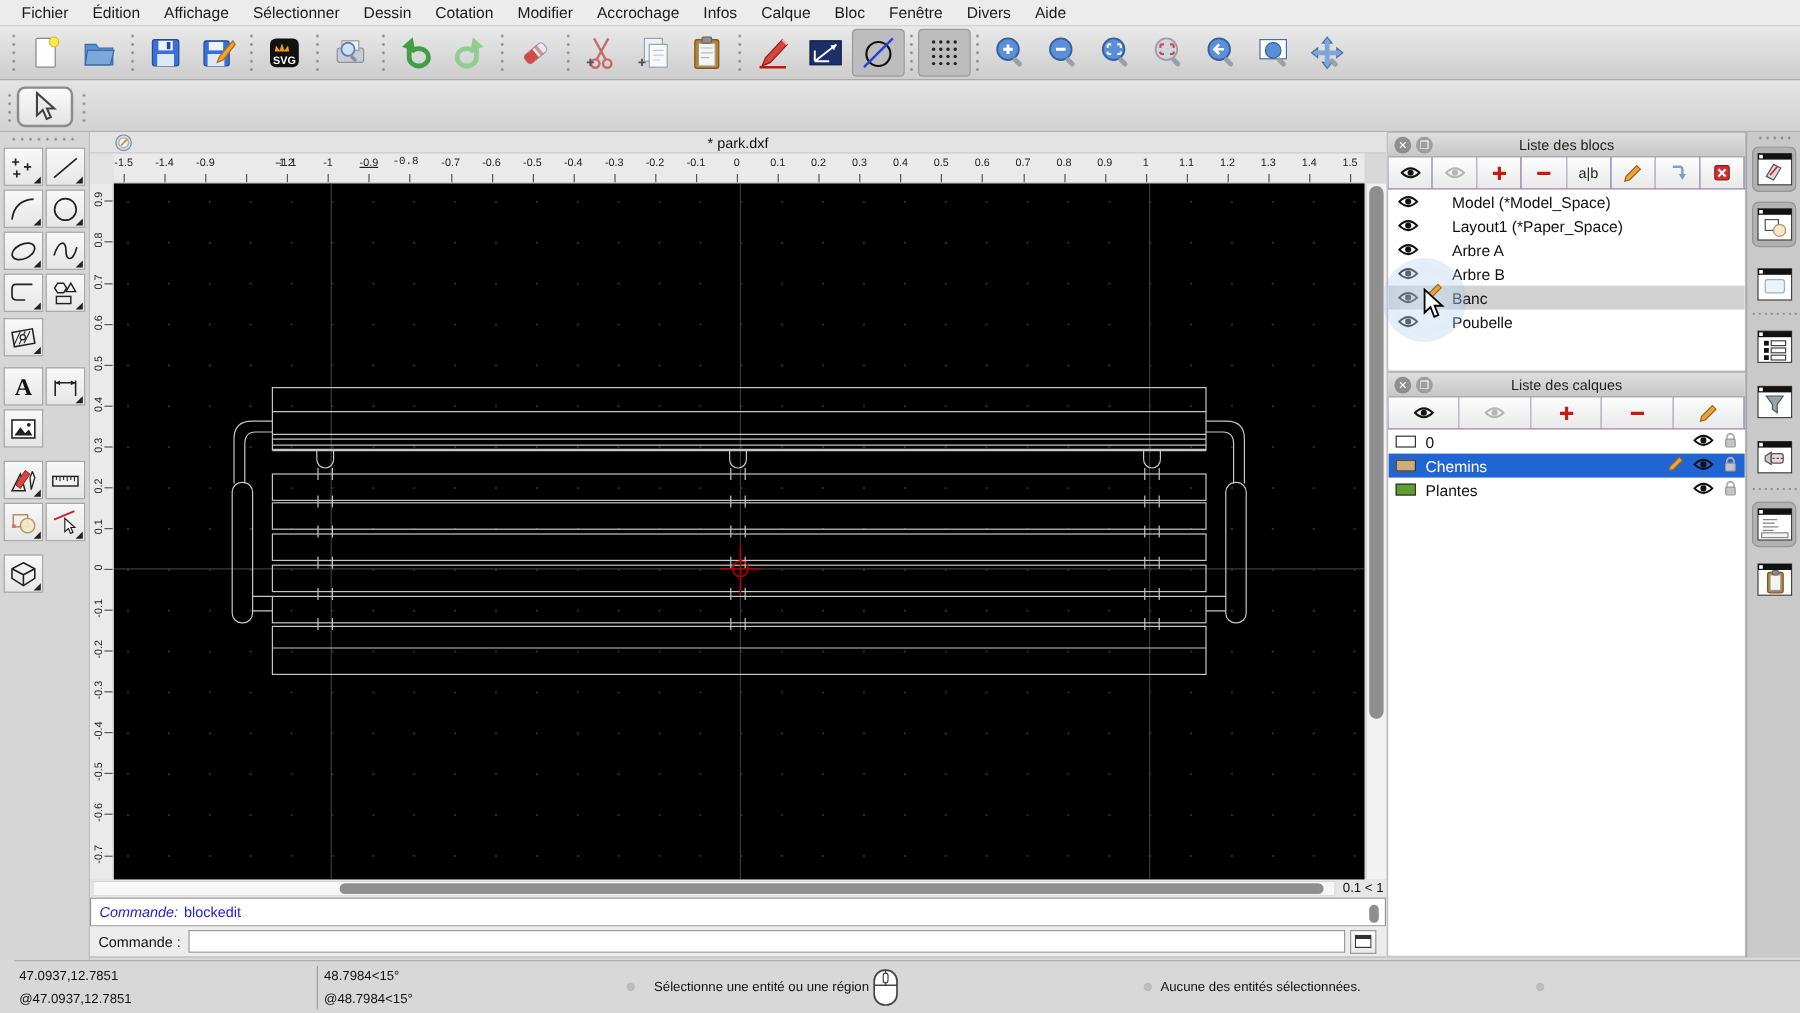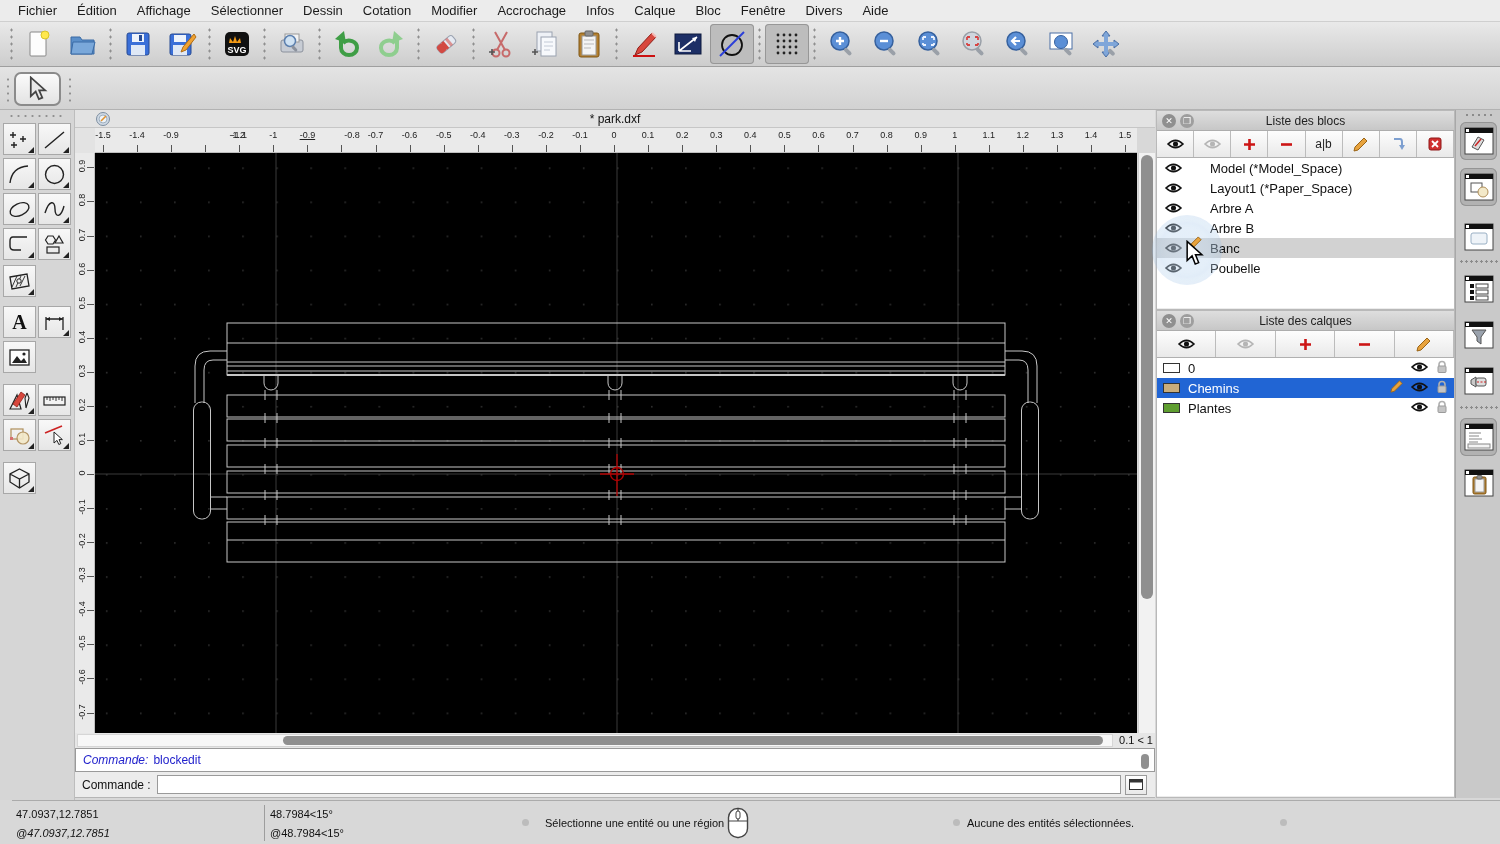--- a/index.html
+++ b/index.html
@@ -461,21 +461,21 @@
     <span class="hlab" style="left: 61.14px;">-0.9</span>
     <span class="htick" style="left: 76.14px;"></span>
     <span class="hlab" style="left: 95.21px; margin-left: 32px;">-1.2</span>
     <span class="htick" style="left: 110.21px;"></span>
     <span class="hlab" style="left: 129.28px;">-1.1</span>
     <span class="htick" style="left: 144.28px;"></span>
     <span class="hlab" style="left: 163.35px;">-1</span>
     <span class="htick" style="left: 178.35px;"></span>
     <span class="hlab" style="left: 197.42px; text-decoration: underline;">-0.9</span>
     <span class="htick" style="left: 212.42px;"></span>
-    <span class="hlab" style="left: 242px;">-0.8</span>
+    <span class="hlab" style="left: 228px; font-family: Liberation Mono, monospace;">-0.8</span>
     <span class="htick" style="left: 246.49px;"></span>
     <span class="hlab" style="left: 265.56px;">-0.7</span>
     <span class="htick" style="left: 280.56px;"></span>
     <span class="hlab" style="left: 299.63px;">-0.6</span>
     <span class="htick" style="left: 314.63px;"></span>
     <span class="hlab" style="left: 333.7px;">-0.5</span>
     <span class="htick" style="left: 348.7px;"></span>
     <span class="hlab" style="left: 367.77px;">-0.4</span>
     <span class="htick" style="left: 382.77px;"></span>
     <span class="hlab" style="left: 401.84px;">-0.3</span>
@@ -933,21 +933,21 @@
 <div id="cursor-halo" class="abs"></div>
 <svg id="banc-pencil" class="abs" viewBox="0 0 15 15">
     <path d="M11 1 L14 4 L5 13 L1 14 L2 10 Z" fill="#e8a33d" stroke="#9a6416"></path>
   </svg>
 <svg id="banc-cursor" class="abs" viewBox="0 0 16 19">
     <path d="M3 1 L3 15 L6.6 11.6 L8.9 17.6 L11.4 16.5 L9.1 10.8 L13.8 10.8 Z" fill="#fff" stroke="#000" stroke-width="1.1"></path>
   </svg>
 
 <div id="statusbar" class="abs">
   <span class="sb-line1" style="left:4px;">47.0937,12.7851</span>
-  <span class="sb-line2" style="left:4px;font-style:italic;">@47.0937,12.7851</span>
+  <span class="sb-line2" style="left:4px;">@47.0937,12.7851</span>
   <div class="sb-div" style="left:252px;"></div>
   <span class="sb-line1" style="left:258px;">48.7984&lt;15°</span>
   <span class="sb-line2" style="left:258px;">@48.7984&lt;15°</span>
   <div class="sb-dot" style="left:510px;"></div>
   <span class="sb-mid" style="left:533px;">Sélectionne une entité ou une région</span>
   <svg class="abs" style="left:715px;top:6px;" width="22" height="32" viewBox="0 0 22 32">
     <rect x="1.5" y="1.5" width="19" height="29" rx="9" fill="#fff" stroke="#444" stroke-width="1.4"></rect>
     <path d="M11 1.5 V14 M1.5 14 H20.5" stroke="#444" stroke-width="1.2" fill="none"></path>
     <rect x="9" y="4" width="4" height="8" rx="2" fill="#fff" stroke="#444"></rect>
   </svg>

